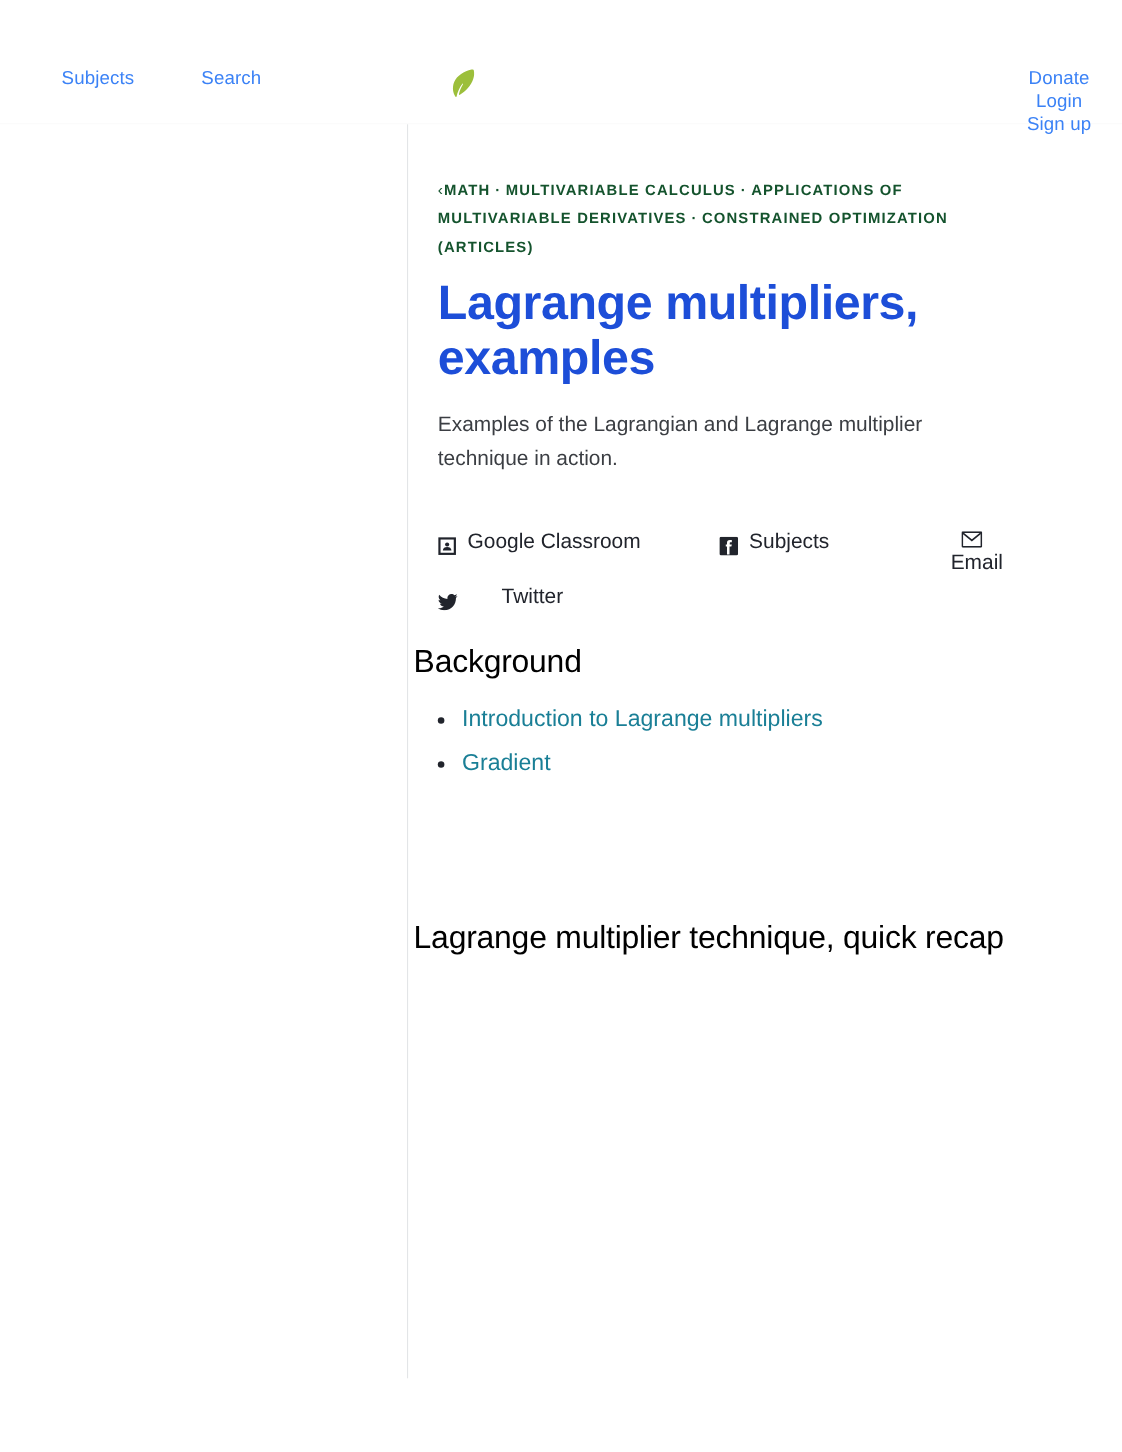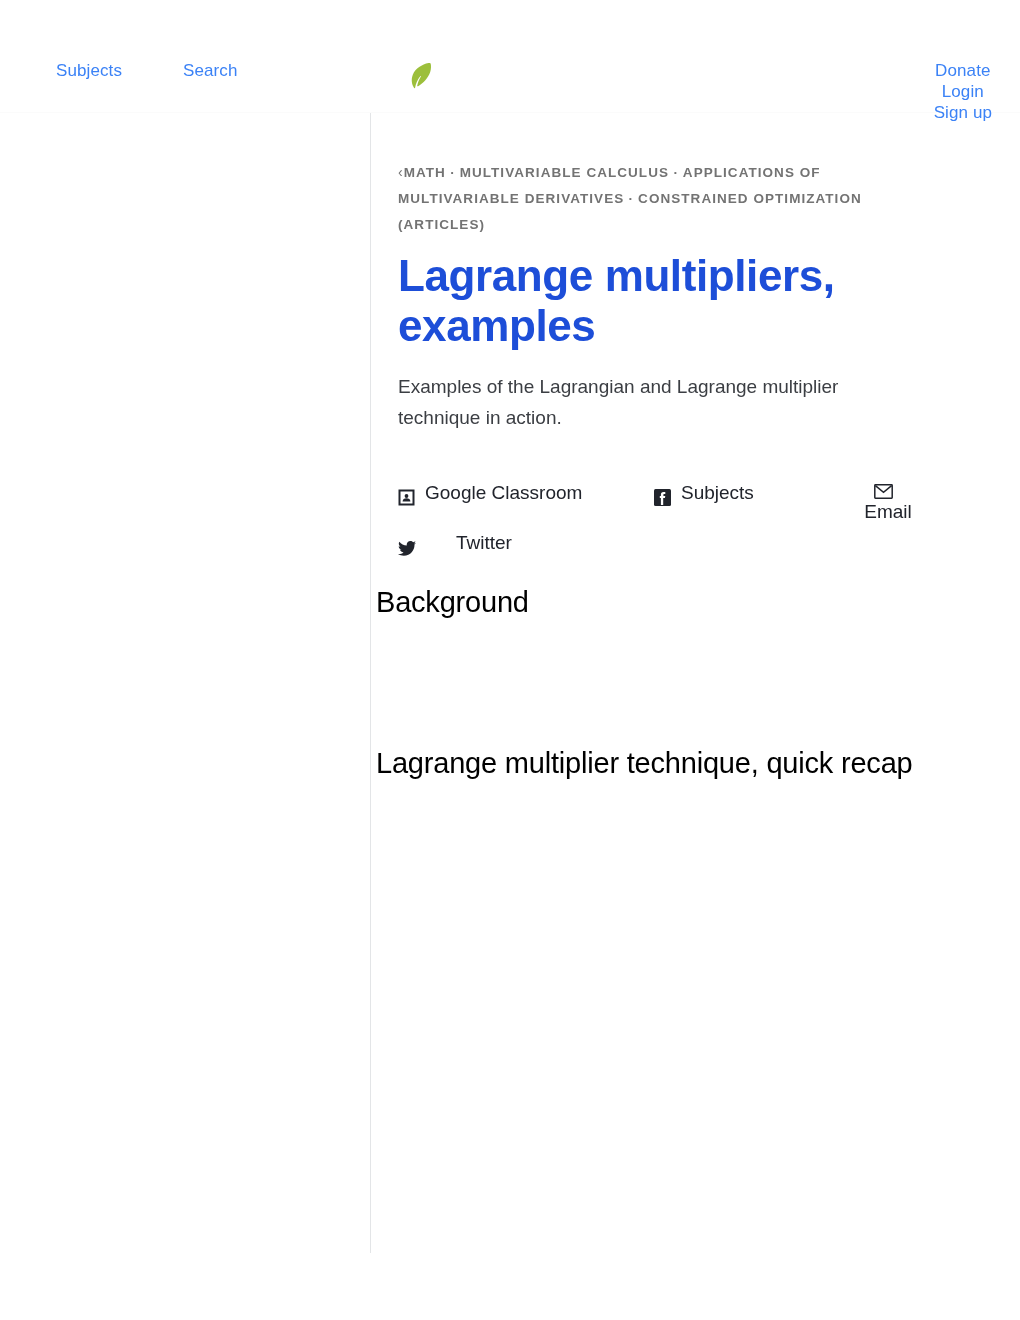--- a/index.html
+++ b/index.html
@@ -79,21 +79,21 @@
     left: 398px;
     top: 160px;
     width: 524px;
   }
 
   #breadcrumb {
     font-size: 13.5px;
     font-weight: bold;
     letter-spacing: 1.05px;
     line-height: 25.8px;
-    color: #737373;
+    color: #14532d;
     cursor: pointer;
     margin: 0 0 11px 0;
     max-width: 520px;
   }
   #breadcrumb .chev {
     font-weight: normal;
     font-size: 14px;
     letter-spacing: 0;
     margin-right: 1px;
   }
@@ -274,19 +274,27 @@
       <span class="share-label">Twitter</span>
     </div>
 
   </div>
 </div>
 
 <div id="sections">
 
   <section>
     <h2 class="section-heading">Background</h2>
+    <ul id="section-background-list">
+      <li>
+        <a class="body-link">Introduction to Lagrange multipliers</a>
+      </li>
+      <li>
+        <a class="body-link">Gradient</a>
+      </li>
+    </ul>
   </section>
 
   <section id="section-recap">
     <h2 class="section-heading">Lagrange multiplier technique, quick recap</h2>
   </section>
 
 </div>
 
 </body></html>

